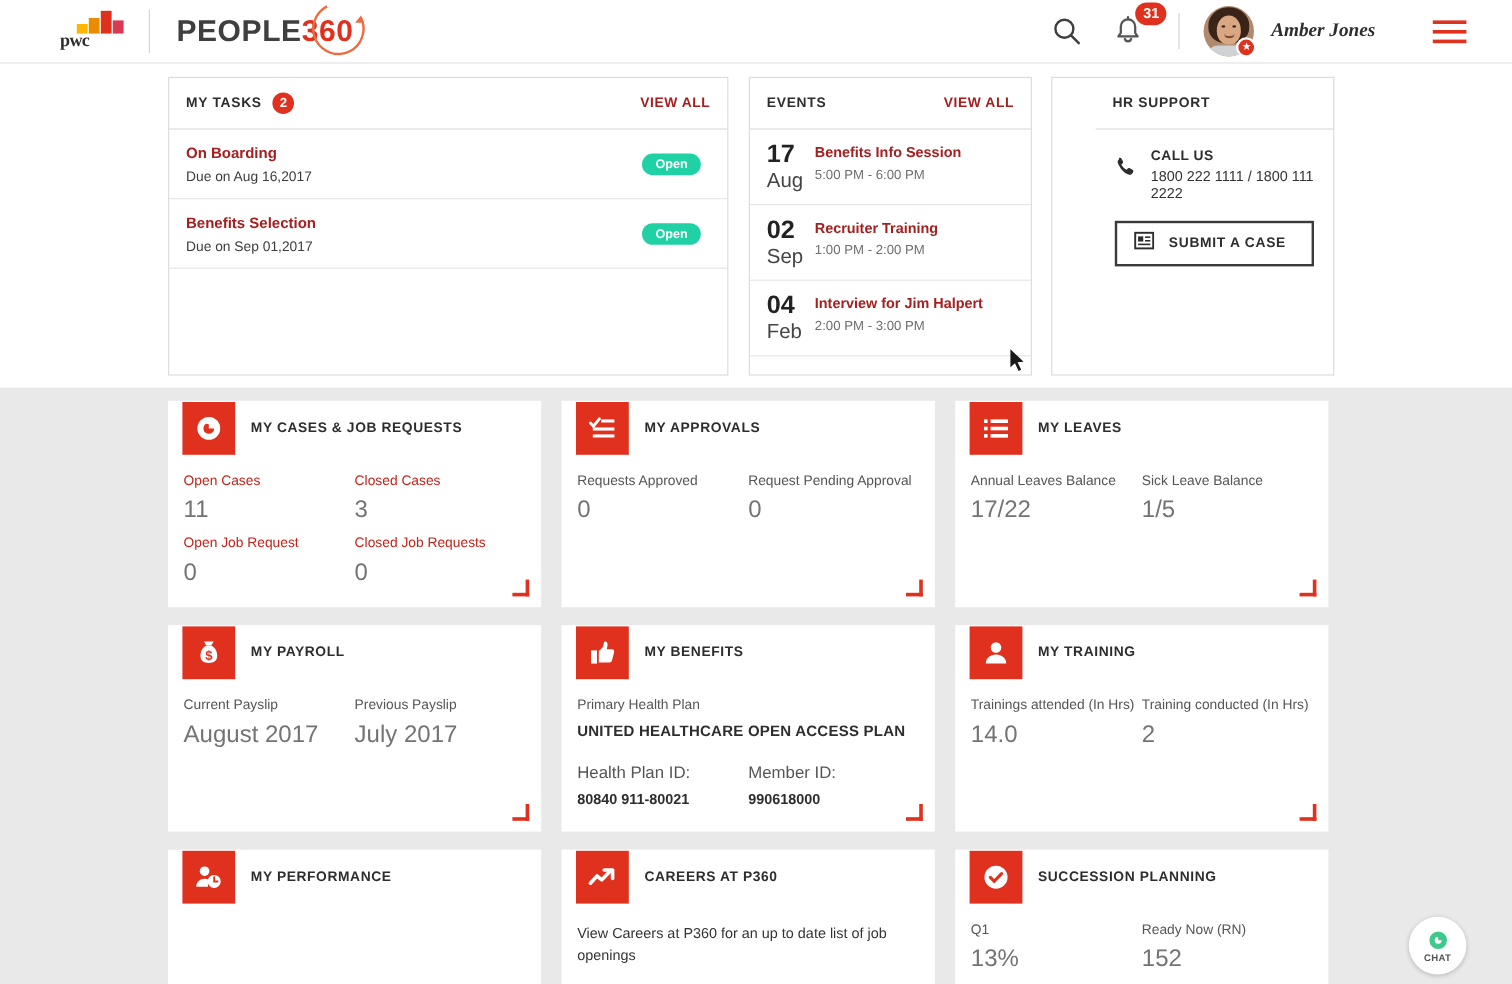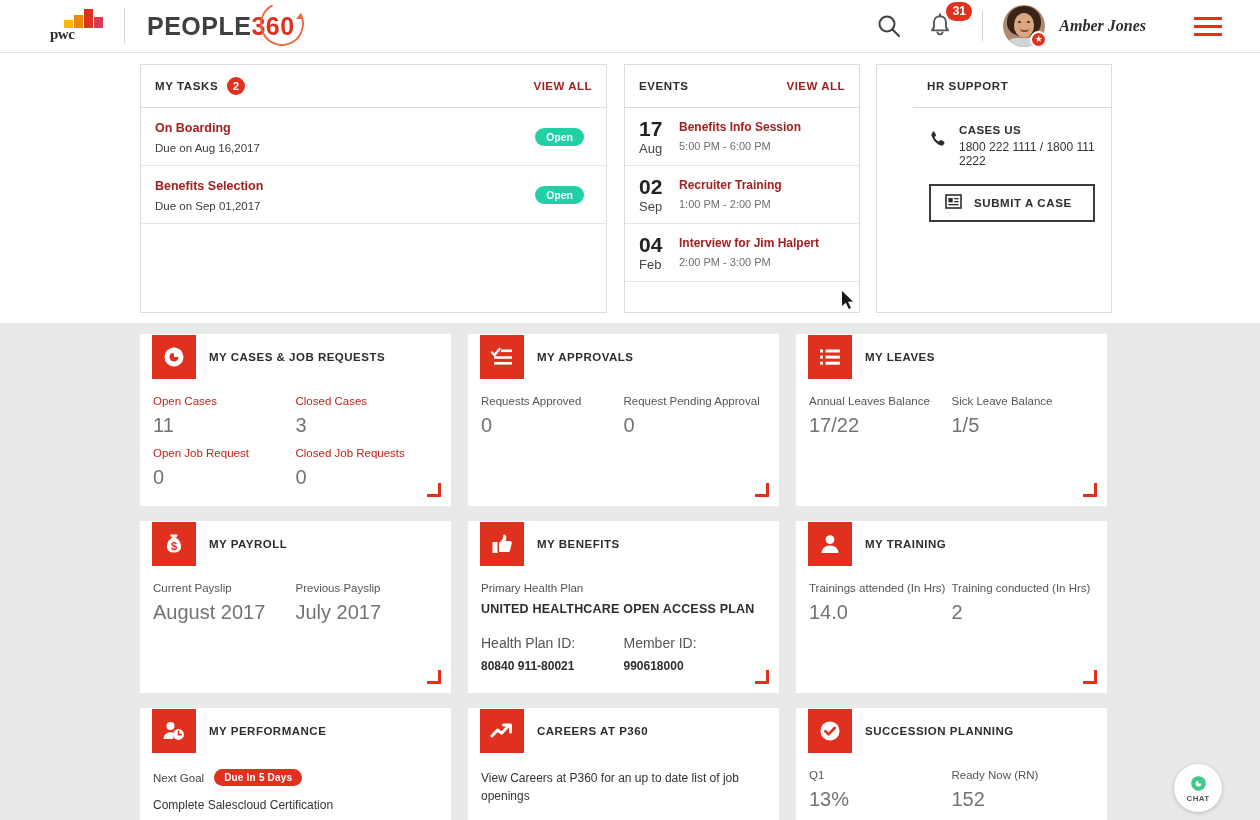--- a/index.html
+++ b/index.html
@@ -117,21 +117,21 @@
     position:absolute; right:22px; top:50%; transform:translateY(-50%);
     background:#1fd1a5; color:#fff; font-size:10.5px; font-weight:bold;
     padding:3px 11px; border-radius:10px;
   }
 
   
   .events-panel { width:236px; height:249px; margin-left:17px; }
   .event-row { display:flex; padding:10px 14px 9px; border-bottom:1px solid #e6e6e6; }
   .ev-date { width:40px; flex:none; }
   .ev-day { font-size:21px; font-weight:bold; color:#222; line-height:22px; }
-  .ev-mon { font-size:13px; color:#444; margin-top:1px; }
+  .ev-mon { font-size:17px; color:#444; margin-top:1px; }
   .ev-body { padding-top:2px; }
   .ev-title { font-size:12px; font-weight:bold; color:#a32020; margin-bottom:6px; }
   .ev-time { font-size:11px; color:#6e6e6e; }
 
   
   .hr-panel { width:236px; height:249px; margin-left:16px;padding-left:36px; }
   .hr-body { padding:16px 16px 0; }
   .call-row { display:flex; align-items:flex-start; }
   .phone-icon { margin-right:11px; margin-top:6px; }
   .call-label { font-size:11.5px; font-weight:bold; color:#2d2d2d; letter-spacing:.4px; margin-bottom:4px; }
@@ -331,21 +331,21 @@
         <span class="panel-title">HR SUPPORT</span>
       </div>
       <div class="hr-body">
         <div class="call-row">
           <span class="phone-icon">
             <svg width="19" height="19" viewBox="0 0 19 19">
               <path d="M3.6 1.6c.7-.4 1.5-.2 1.9.5l1.3 2.3c.4.7.2 1.5-.4 1.9l-.9.6c.5 1.8 2.7 4 4.5 4.6l.6-.9c.4-.6 1.2-.8 1.9-.4l2.3 1.3c.7.4.9 1.2.5 1.9l-.9 1.4c-.5.8-1.5 1.1-2.4.8C8 14.4 4.4 10.8 2.5 5.6c-.3-.9 0-1.9.8-2.4z" fill="#2d2d2d"></path>
             </svg>
           </span>
           <div>
-            <div class="call-label">CASES US</div>
+            <div class="call-label">CALL US</div>
             <div class="call-num">1800 222 1111 / 1800 111 2222</div>
           </div>
         </div>
         <div class="case-btn">
           <span>
             <svg width="17" height="17" viewBox="0 0 17 17">
               <rect x="1" y="2" width="15" height="13" fill="none" stroke="#2d2d2d" stroke-width="1.6"></rect>
               <rect x="3.4" y="5" width="4.3" height="4.3" fill="#2d2d2d"></rect>
               <rect x="9.2" y="5" width="4.4" height="1.3" fill="#2d2d2d"></rect>
               <rect x="9.2" y="8" width="4.4" height="1.3" fill="#2d2d2d"></rect>
@@ -542,27 +542,20 @@
         <div class="tile-head">
           <div class="tile-icon">
             <svg width="26" height="26" viewBox="0 0 26 26">
               <circle cx="9.5" cy="8" r="4" fill="#fff"></circle>
               <path d="M2.5 21c0-4.2 3.2-6.8 7-6.8 1 0 2 .2 2.8.5V21z" fill="#fff"></path>
               <circle cx="17.5" cy="16.5" r="5.4" fill="#fff"></circle>
               <path d="M17.5 13v3.6h2.8" fill="none" stroke="#e0301e" stroke-width="1.6" stroke-linecap="round"></path>
             </svg>
           </div>
           <span class="tile-title">MY PERFORMANCE</span>
-        </div>
-        <div class="tile-body">
-          <div class="perf-goal-row">
-            <span class="perf-goal-label">Next Goal</span>
-            <span class="due-pill">Due In 5 Days</span>
-          </div>
-          <div class="perf-goal-text">Complete Salescloud Certification</div>
         </div>
 
       </div>
 
       <div class="tile tile-h-sm">
         <div class="tile-head">
           <div class="tile-icon">
             <svg width="26" height="26" viewBox="0 0 26 26">
               <path d="M3 18l5.5-6 4 3.2L20 7.5" fill="none" stroke="#fff" stroke-width="3" stroke-linecap="round" stroke-linejoin="round"></path>
               <path d="M14.5 7h7v7" fill="none" stroke="#fff" stroke-width="3" stroke-linecap="round" stroke-linejoin="round"></path>

